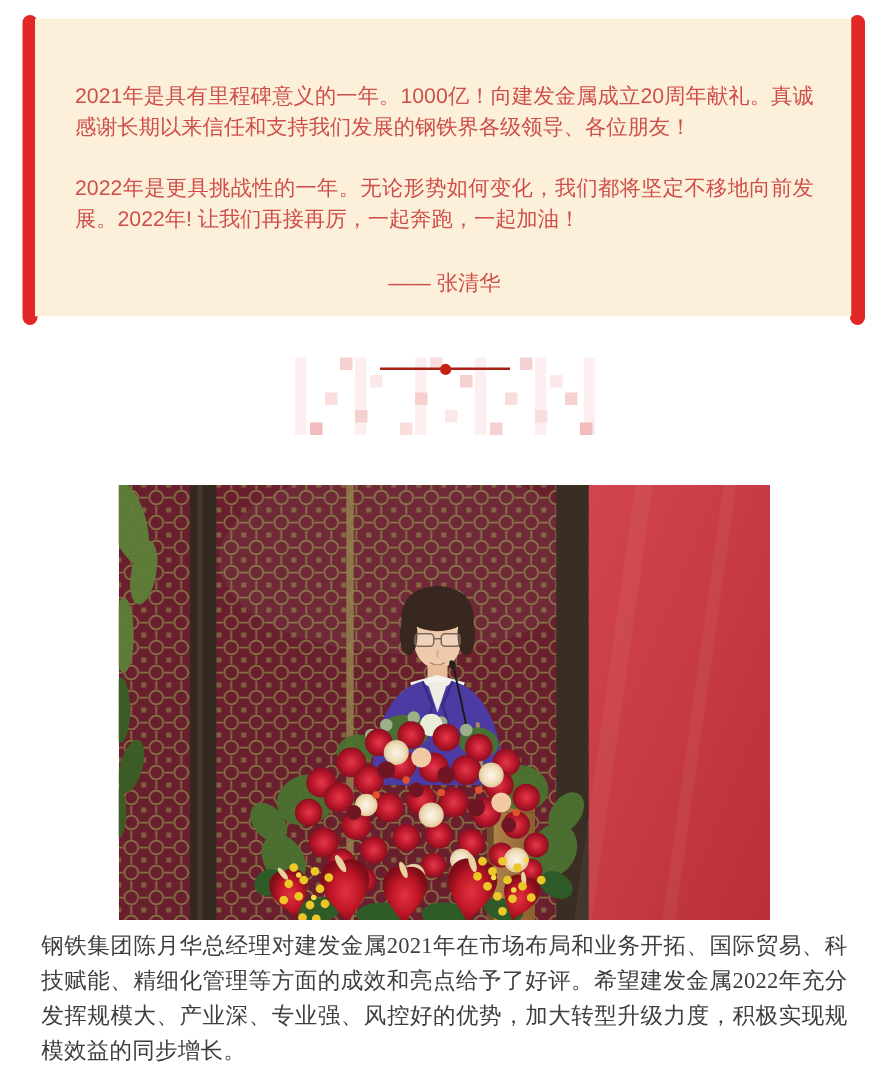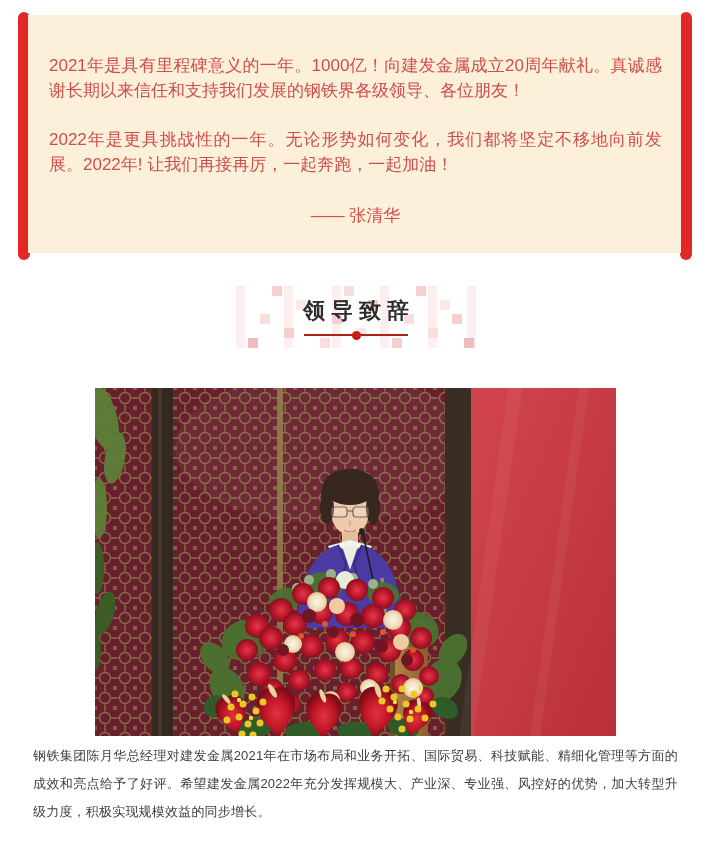--- a/index.html
+++ b/index.html
@@ -10,21 +10,21 @@
 
   
   .quote{position:absolute;left:18px;top:12px;width:674px;height:248px;}
   .bar{position:absolute;top:0;width:12px;height:248px;background:#e32727;border-radius:6px;}
   .bar.left{left:0;}
   .bar.right{right:0;}
   .quote-box{
     position:absolute;left:10px;right:11px;top:3px;bottom:7px;background:#fdf0da;
     box-sizing:border-box;padding:37px 18px 0 20px;
   }
-  .quote-box p{margin:1px;font-size:17px;line-height:25px;color:#ce4e49;text-align:justify;}
+  .quote-box p{margin:12px;font-size:17px;line-height:25px;color:#ce4e49;text-align:justify;}
   .quote-box p.p2{margin-top:24px;}
   .quote-box p.sig{margin-top:26px;text-align:center;}
 
   
   .section-head{position:absolute;left:0;top:286px;width:712px;height:70px;text-align:center;}
   .deco{position:absolute;left:50%;top:0;width:240px;height:62px;margin-left:-120px;}
   .stripe{position:absolute;top:0;width:9px;height:62px;background:#fdefef;}
   .sq{position:absolute;width:10px;height:10px;}
   .sqa{background:#f6cfcf}.sqb{background:#fadede}.sqc{background:#fce8e8}.sqd{background:#f2bcbc}
   .section-head h2{
@@ -37,21 +37,21 @@
     border-radius:50%;background:#c62015;
   }
 
   
   .photo{position:absolute;left:95px;top:388px;width:521px;height:348px;margin:0;}
   .photo svg{display:block;}
 
   
   .body-text{
     position:absolute;left:33px;top:742px;width:645px;margin:0;
-    font-size:13px;line-height:28px;color:#3e3e3e;text-align:justify;letter-spacing:.2px;
+    font-size:18px;line-height:28px;color:#3e3e3e;text-align:justify;letter-spacing:.2px;font-family:Liberation Serif, serif;
   }
 </style>
 </head>
 <body>
 
 <div class="page">
 
   <section class="quote">
     <span class="bar left"></span>
     <span class="bar right"></span>
@@ -81,21 +81,20 @@
       <span class="sq sqb" style="left:168px;top:28px"></span>
         <span class="sq sqa" style="left:216px;top:28px"></span>
       <span class="sq sqa" style="left:48px;top:42px"></span>
         <span class="sq sqc" style="left:120px;top:42px"></span>
       <span class="sq sqb" style="left:192px;top:42px"></span>
         <span class="sq sqd" style="left:12px;top:52px"></span>
       <span class="sq sqb" style="left:84px;top:52px"></span>
         <span class="sq sqa" style="left:156px;top:52px"></span>
       <span class="sq sqd" style="left:228px;top:52px"></span>
     </div>
-    <h2>领导致辞</h2>
     <div class="uline">
       <span class="dot"></span>
     </div>
   </div>
 
   <figure class="photo" aria-label="钢铁集团陈月华总经理在红色花篮与讲台后致辞，背景为中式红木花格屏风与红色幕布">
     <svg width="521" height="348" viewBox="0 0 521 348" xmlns="http://www.w3.org/2000/svg">
       <defs>
         <pattern id="lat" width="20" height="20" patternUnits="userSpaceOnUse">
           <rect width="20" height="20" fill="#6f2130"></rect>

